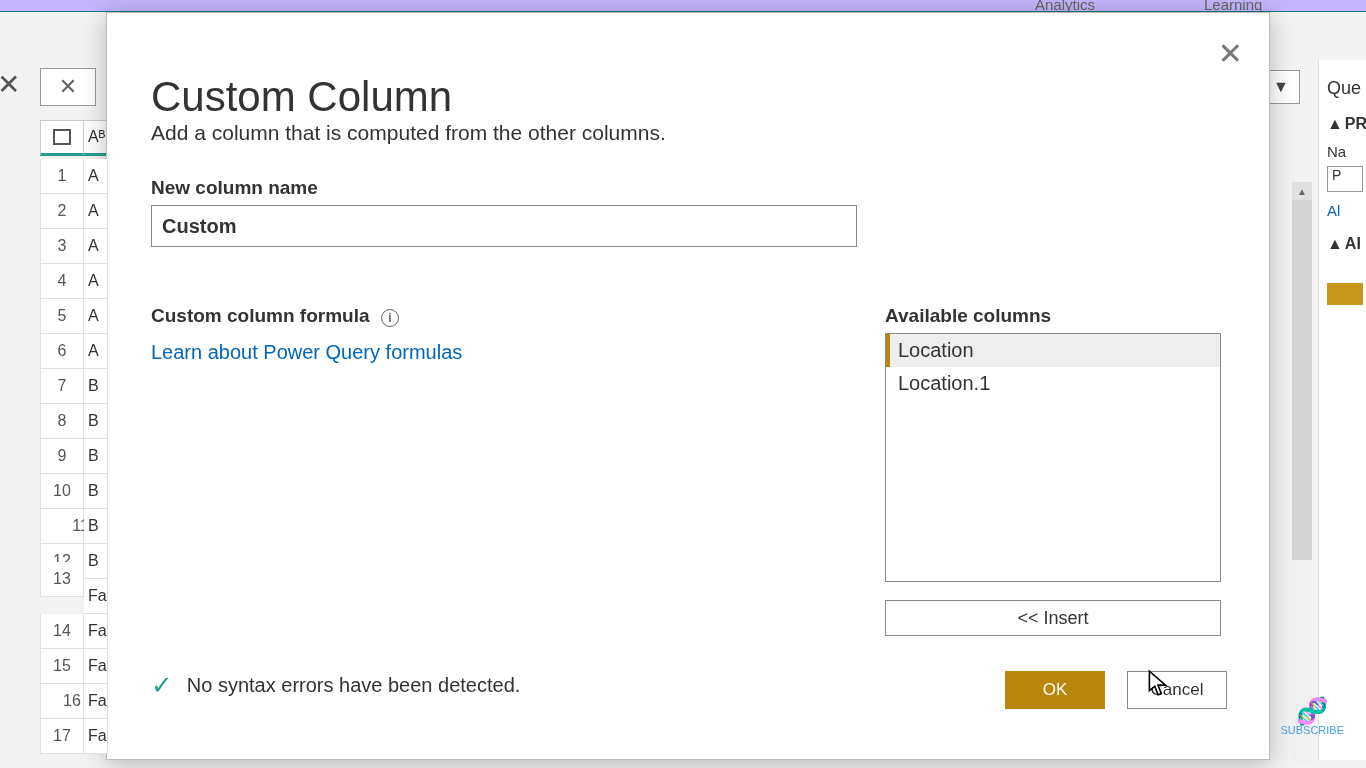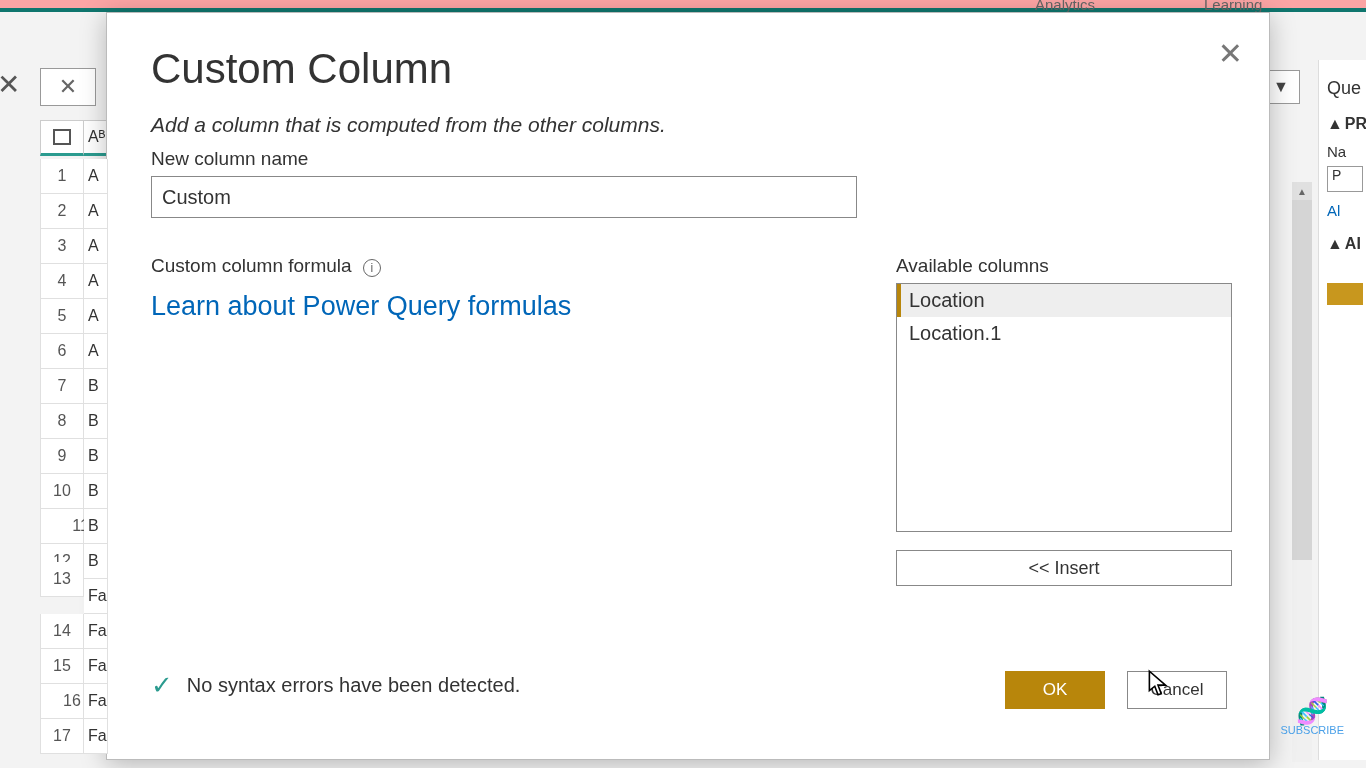--- a/index.html
+++ b/index.html
@@ -1,19 +1,19 @@
 <!DOCTYPE html>
 <html><head>
 <meta charset="utf-8">
 <style>
 * { margin: 0; padding: 0; box-sizing: border-box; font-family: "Segoe UI", Arial, sans-serif; }
 body { background: #f3f3f3; overflow: hidden; width: 1366px; height: 768px; position: relative; }
 
 
-.ribbon-hint { position: absolute; top: 0; left: 0; right: 0; height: 12px; border-bottom: 4px solid #0f766e; background: #fca5a5;}
+.ribbon-hint { position: absolute; top: 0; left: 0; right: 0; height: 12px; border-bottom: 1px solid #0f766e; background: #c4b5fd;}
 .ribbon-label { position: absolute; top: -4px; font-size: 15px; color: #666; }
 .r1 { left: 1035px; }
 .r2 { left: 1204px; }
 .close-left { position: absolute; top: 68px; left: -3px; font-size: 28px; color: #555; font-weight: 300;}
 .fx-bar { position: absolute; top: 68px; left: 40px; width: 56px; height: 38px; border: 1px solid #999; display:flex; align-items:center; justify-content:center; background:#fff;}
 .fx-bar span { font-size: 22px; color: #666; font-weight: 300;}
 .table-icon-cell { position:absolute; top:120px; left:40px; width:44px; height:36px; border:1px solid #ccc; background:#fff; display:flex; align-items:center; justify-content:center; border-bottom:3px solid #2b9b8f;}
 .table-icon-cell .ti { width:18px; height:16px; border:2px solid #555; display:inline-block;}
 .hdr-a { position:absolute; top:120px; left:84px; width:24px; height:36px; border:1px solid #ccc; border-left:none; background:#fff; display:flex; align-items:center; padding-left:4px; font-size:16px; color:#333; border-bottom:3px solid #2b9b8f;}
 .row-num { position:absolute; left:40px; width:44px; height:35px; border:1px solid #e0e0e0; border-top:none; background:#fff; display:flex; align-items:center; justify-content:center; font-size:16px; color:#555;}
@@ -33,35 +33,35 @@
 .dropdown-box .chev { font-size:16px; color:#444;}
 
 
 .scroll-hint { position:absolute; top:182px; right:54px; width:20px; height:580px; background:#f0f0f0;}
 .scroll-hint .thumb-up { position:absolute; top:0; width:100%; height:18px; background:#e0e0e0; display:flex; align-items:center; justify-content:center; color:#666; font-size:10px;}
 .scroll-hint .track { position:absolute; top:18px; width:100%; height:360px; background:#d5d5d5;}
 
 
 .modal { position:absolute; top:12px; left:106px; width:1164px; height:748px; background:#fff; border:1px solid #bbb; box-shadow:0 4px 24px rgba(0,0,0,0.25); padding:28px 42px 24px 44px;}
 .close-btn { position:absolute; top:26px; right:26px; font-size:30px; color:#777; cursor:pointer; font-weight:300; line-height:1;}
-.dlg-title { font-size:42px; font-weight:300; color:#333; margin-top:4px;}
-.dlg-sub { font-size:21px; color:#333; margin-top:20px;font-style:italic;}
-.fld-label { font-size:19px; color:#333; margin-top:11px;}
+.dlg-title { font-size:42px; font-weight:300; color:#333; margin-top:32px;}
+.dlg-sub { font-size:21px; color:#333; }
+.fld-label { font-size:19px; color:#333; margin-top:32px;font-weight:bold;}
 .fld-label .info-i { display:inline-flex; width:18px; height:18px; border:1.5px solid #666; border-radius:50%; align-items:center; justify-content:center; font-size:12px; color:#666; margin-left:6px; font-style:normal;}
-.name-input { width:706px; height:42px; border:1px solid #888; margin-top:6px; padding:6px 10px; font-size:20px; color:#333; outline:none;}
-.two-col { display:flex; margin-top:26px; gap:37px;}
+.name-input { width:706px; height:42px; border:1px solid #888; margin-top:6px; padding:6px 10px; font-size:20px; color:#333; outline:none;font-weight:bold;}
+.two-col { display:flex; margin-top:26px; gap:26px;}
 .left-col { flex:0 0 708px;}
 .right-col { flex:0 0 336px;}
 .formula-box { position:relative; width:708px; height:300px; border:1px solid #888; margin-top:6px; padding:10px 12px; font-family:Consolas, "Courier New", monospace; font-size:20px; color:#333; resize:none; outline:none; line-height:1.35;}
 .resize-handle { position:absolute; top:283px; left:694px; width:22px; height:8px; background:#555;}
 .avail-list { width:336px; height:249px; border:1px solid #888; margin-top:6px; overflow:hidden;}
 .avail-item { height:33px; padding:4px 12px; font-size:20px; color:#333; display:flex; align-items:center; cursor:pointer;}
 .avail-item.selected { background:#eee; border-left:4px solid #b8860b; padding-left:8px;}
 .insert-btn { width:336px; height:36px; border:1px solid #888; background:#fff; margin-top:18px; font-size:18px; color:#333; cursor:pointer; display:flex; align-items:center; justify-content:center;}
-.learn-link { font-size:27px; color:#0066b8; margin-top:14px; cursor:pointer; display:inline-block;}
+.learn-link { font-size:20px; color:#0066b8; margin-top:14px; cursor:pointer; display:inline-block;}
 .status-row { position:absolute; bottom:58px; left:44px; display:flex; align-items:center; gap:14px;}
 .check { color:#2b9b8f; font-size:26px;}
 .status-text { font-size:20px; color:#333;}
 .btn-row { position:absolute; bottom:50px; right:42px; display:flex; gap:22px;}
 .ok-btn { width:100px; height:38px; background:#b8860b; border:none; color:#fff; font-size:17px; cursor:pointer; position:relative;}
 .cancel-btn { width:100px; height:38px; background:#fff; border:1px solid #888; color:#333; font-size:17px; cursor:pointer;}
 
 
 .cursor { position:absolute; bottom:58px; right:100px; pointer-events:none;}
 .cursor svg { width:22px; height:28px;}

